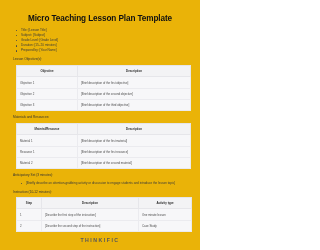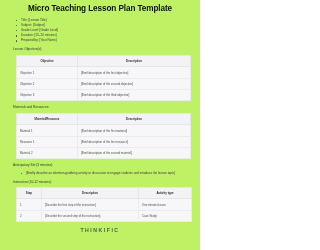--- a/index.html
+++ b/index.html
@@ -11,23 +11,23 @@
     height: 250px;
     overflow: hidden;
     background: #ffffff;
     font-family: "Liberation Sans", sans-serif;
     color: #2a2a2a;
   }
   .page {
     position: relative;
     width: 200px;
     height: 250px;
-    background: #bef264;
+    background: #eab308;
     box-sizing: border-box;
-    padding: 3px 8px 0 8px;
+    padding: 13px 8px 0 8px;
   }
   .doc-title {
     font-size: 8.2px;
     font-weight: bold;
     letter-spacing: -0.1px;
     text-align: center;
     color: #111111;
     margin: 1px 0 4px 0;
     line-height: 10px;
   }

